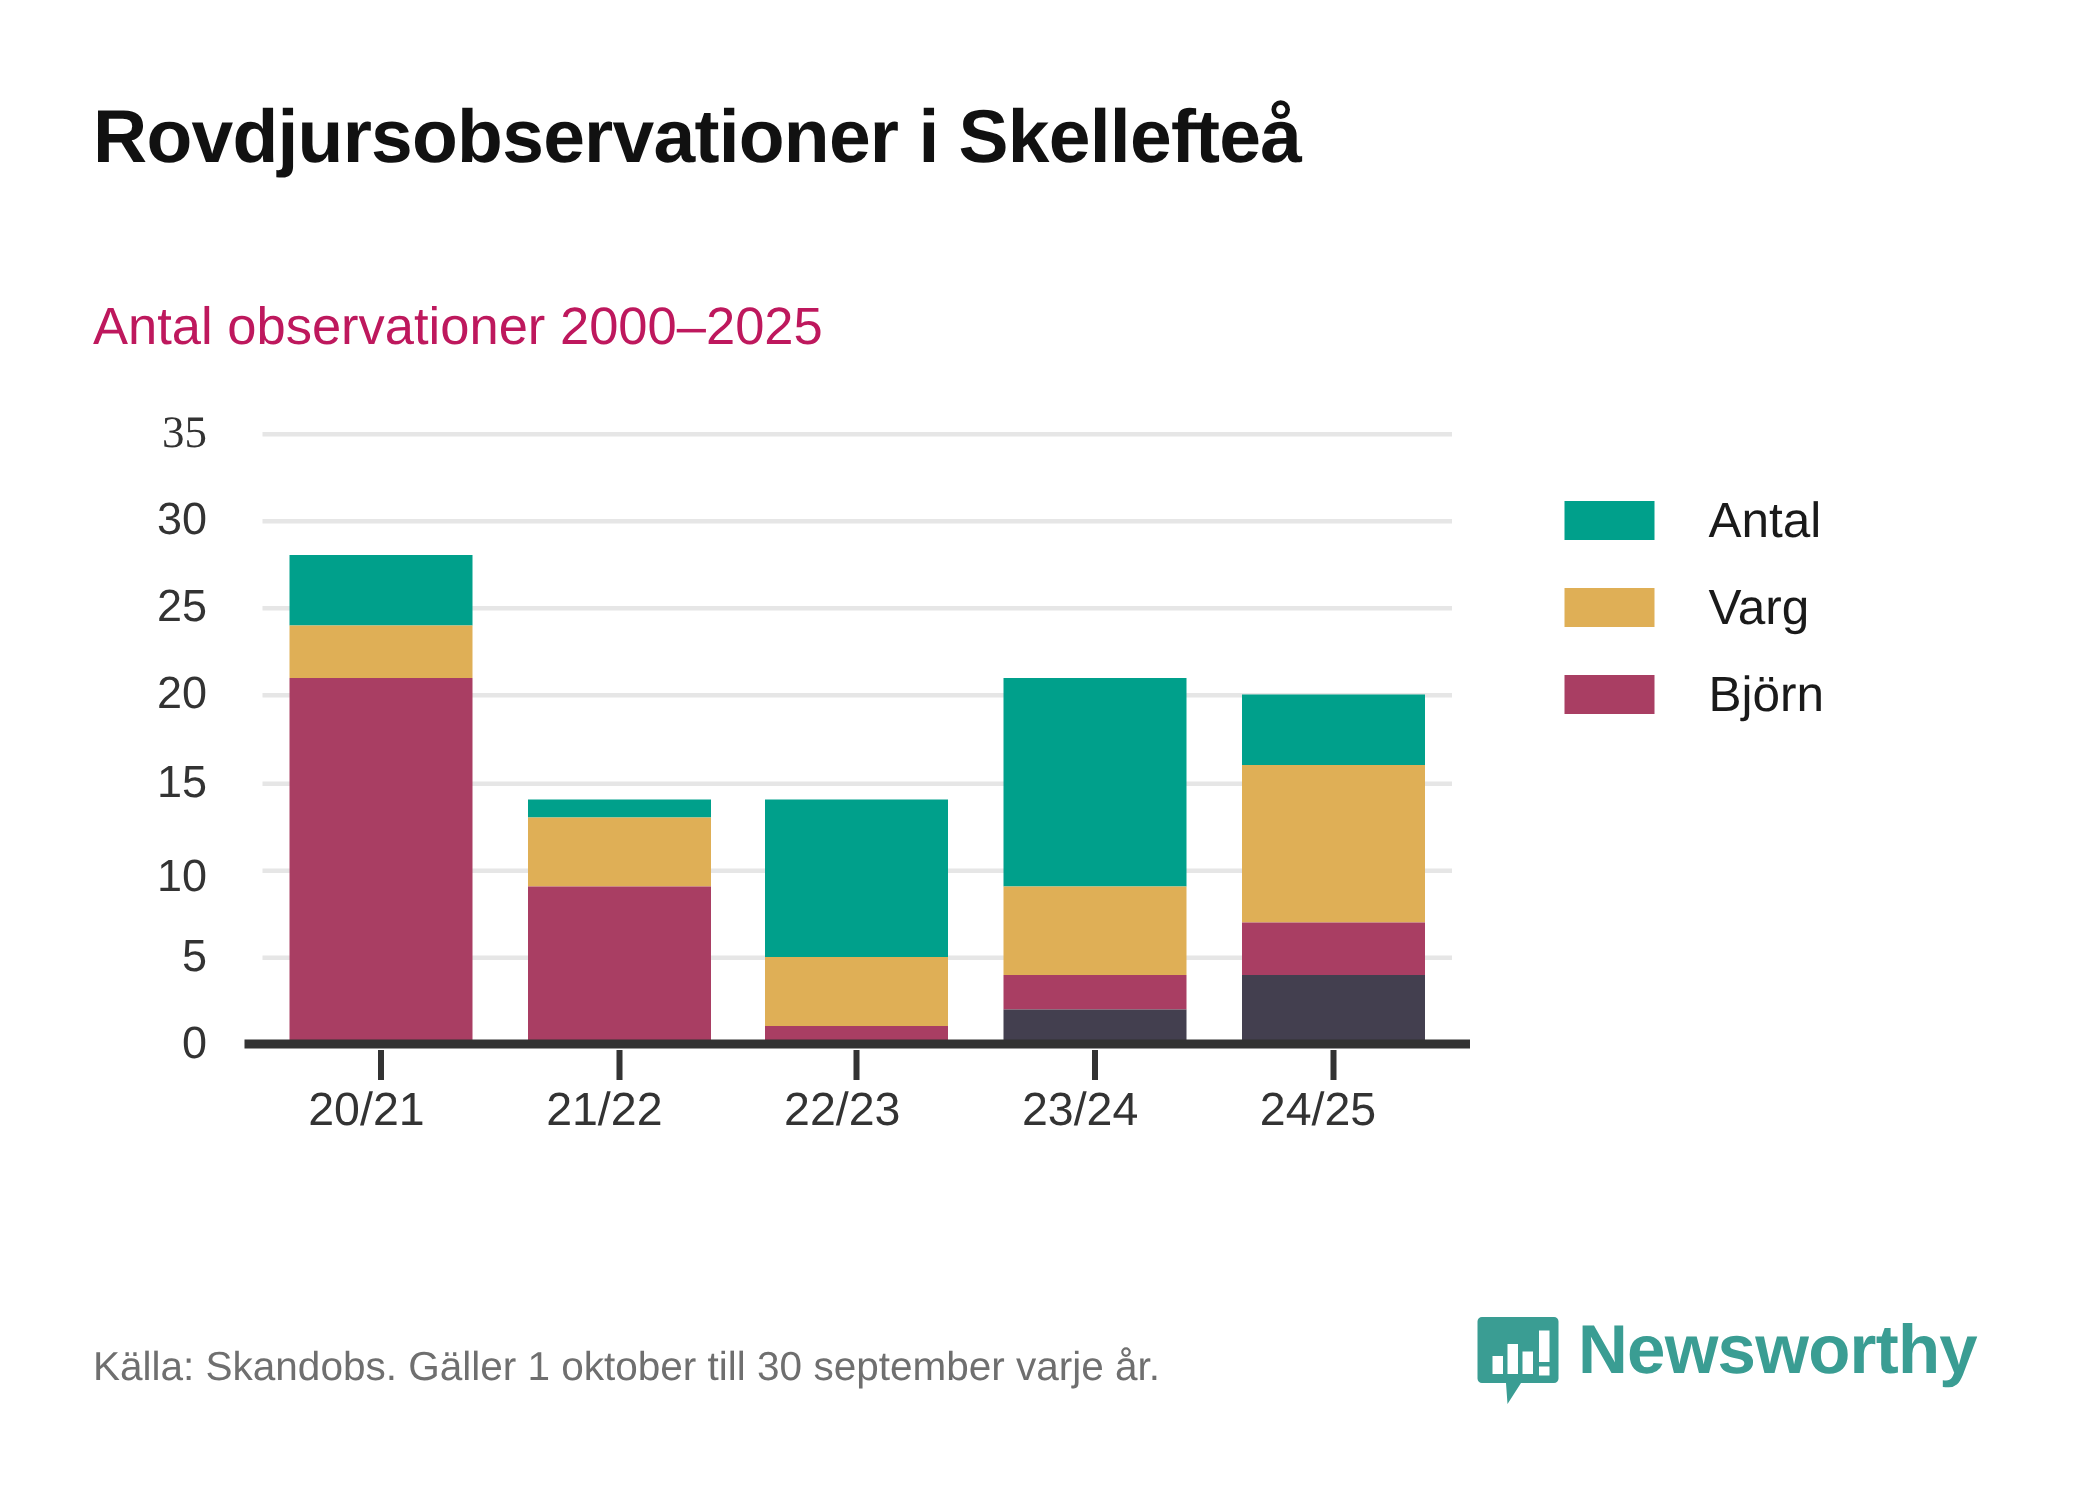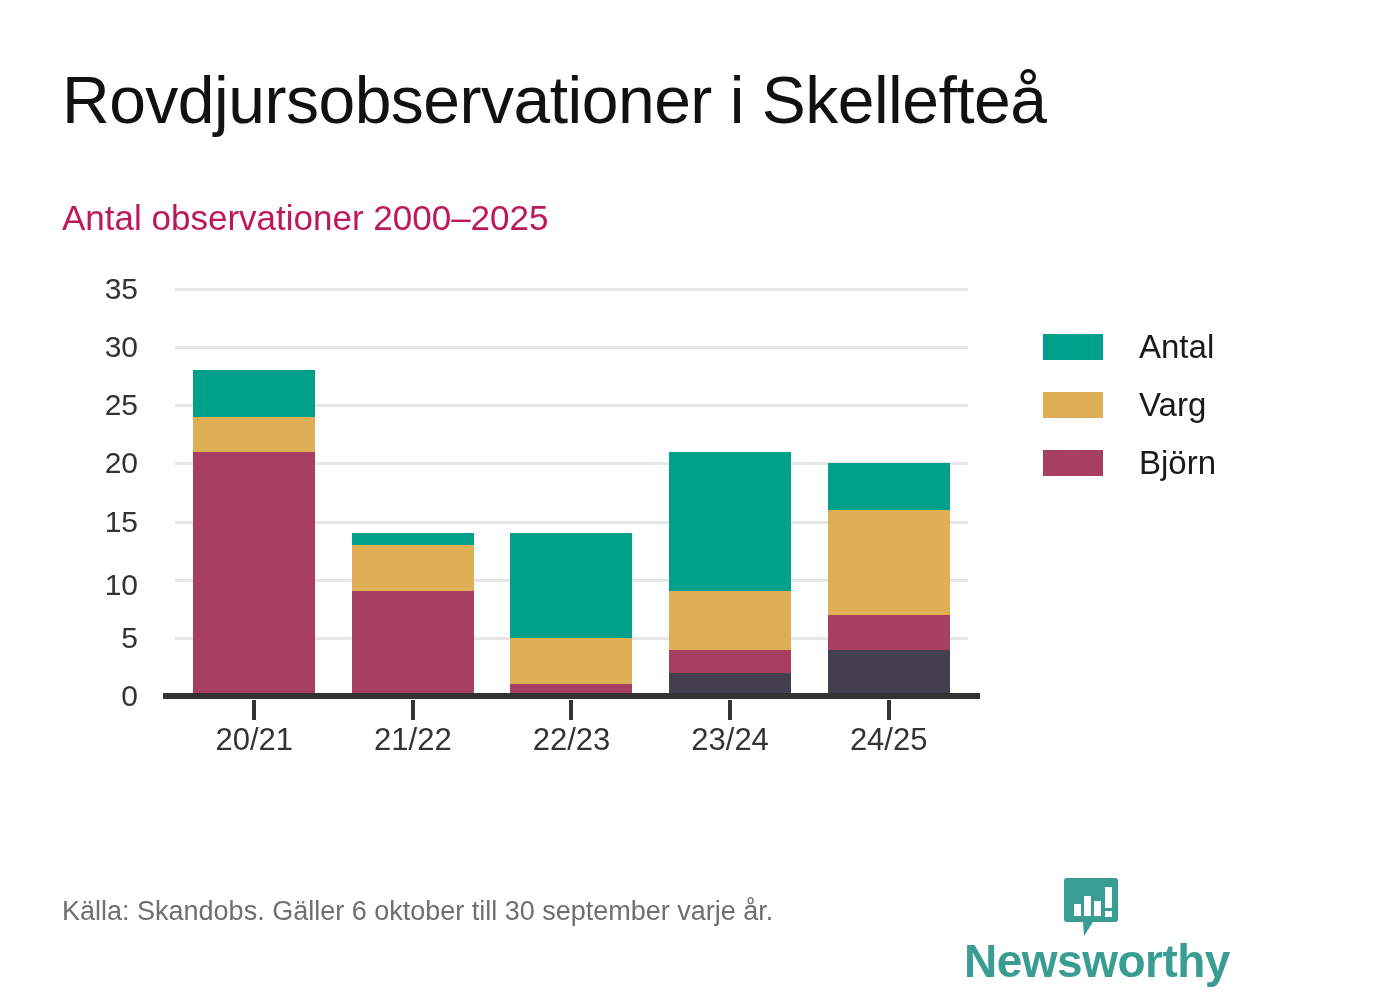--- a/index.html
+++ b/index.html
@@ -20,22 +20,22 @@
     position: absolute;
     inset: 0;
     background: #ffffff;
   }
 
   
   .title {
     position: absolute;
     left: 62px;
     top: 62px;
-    font-size: 66px;
-    font-weight: 400;
+    font-size: 50px;
+    font-weight: 700;
     letter-spacing: -0.5px;
     color: #111111;
     white-space: nowrap;
   }
   .subtitle {
     position: absolute;
     left: 62px;
     top: 198px;
     font-size: 35px;
     font-weight: 400;
@@ -129,21 +129,21 @@
     position: absolute;
     left: 50%;
     top: 4px;
     width: 4px;
     height: 20px;
     margin-left: -2px;
     background: #333333;
   }
   .xlabels {
     position: absolute;
-    left: 175px;
+    left: 165px;
     top: 722px;
     width: 793px;
     display: flex;
   }
   .xlabel {
     flex: 1 1 0;
     text-align: center;
     font-size: 31px;
     color: #333333;
   }
@@ -175,25 +175,24 @@
   .source {
     position: absolute;
     left: 62px;
     top: 896px;
     font-size: 27px;
     color: #6f6f6f;
     white-space: nowrap;
   }
   .logo {
     position: absolute;
-    left: 952px;
+    left: 984px;
     top: 876px;
     display: flex;
-    align-items: center;
-    flex-direction: column;
+    align-items: flex-start;
   }
   .logo-mark { width: 56px; height: 62px; flex: 0 0 auto; }
   .logo-text {
     margin-left: 12px;
     font-size: 46px;
     font-weight: 700;
     color: #3a9d93;
     letter-spacing: -0.5px;
     line-height: 1;
   }
@@ -207,21 +206,21 @@
   <div class="subtitle">Antal observationer 2000–2025</div>
 
   <div class="ylabels">
       <div class="ylabel" style="top: 407px;">0</div>
       <div class="ylabel" style="top: 348.857px;">5</div>
       <div class="ylabel" style="top: 296px;">10</div>
       <div class="ylabel" style="top: 232.571px;">15</div>
       <div class="ylabel" style="top: 174.429px; padding-left: 37px;">20</div>
       <div class="ylabel" style="top: 116.286px;">25</div>
       <div class="ylabel" style="top: 58.1429px;">30</div>
-      <div class="ylabel" style="top: 0px;">35</div>
+      <div class="ylabel" style="top: 0px; font-family: Liberation Serif, serif;">35</div>
     </div>
 
   <div class="plot">
     <div class="gridlines">
         <div class="gridline" style="top: 347.857px; background: rgb(230, 230, 230);"></div>
         <div class="gridline" style="top: 289.714px; background: rgb(230, 230, 230);"></div>
         <div class="gridline" style="top: 231.571px; background: rgb(230, 230, 230);"></div>
         <div class="gridline" style="top: 173.429px; background: rgb(230, 230, 230);"></div>
         <div class="gridline" style="top: 115.286px; background: rgb(230, 230, 230);"></div>
         <div class="gridline" style="top: 57.1429px; background: rgb(230, 230, 230);"></div>
@@ -302,21 +301,21 @@
       <div class="legend-row">
         <div class="legend-swatch" style="background: rgb(223, 175, 86);"></div>
         <div class="legend-label">Varg</div>
       </div>
       <div class="legend-row">
         <div class="legend-swatch" style="background: rgb(169, 62, 99);"></div>
         <div class="legend-label">Björn</div>
       </div>
     </div>
 
-  <div class="source">Källa: Skandobs. Gäller 6 oktober till 30 september varje år.</div>
+  <div class="source">Källa: Skandobs. Gäller 1 oktober till 30 september varje år.</div>
 
   <div class="logo">
     <svg class="logo-mark" viewBox="0 0 56 62">
       <path d="M4 2 h48 a3 3 0 0 1 3 3 v38 a3 3 0 0 1 -3 3 h-22 l-9 14 l-1 -14 h-16 a3 3 0 0 1 -3 -3 v-38 a3 3 0 0 1 3 -3 z" fill="#3A9D93"></path>
       <rect x="11" y="28" width="7" height="12" fill="#ffffff"></rect>
       <rect x="21" y="20" width="7" height="20" fill="#ffffff"></rect>
       <rect x="31" y="25" width="7" height="15" fill="#ffffff"></rect>
       <rect x="42" y="11" width="7" height="21" fill="#ffffff"></rect>
       <rect x="42" y="35" width="7" height="6" fill="#ffffff"></rect>
     </svg>

